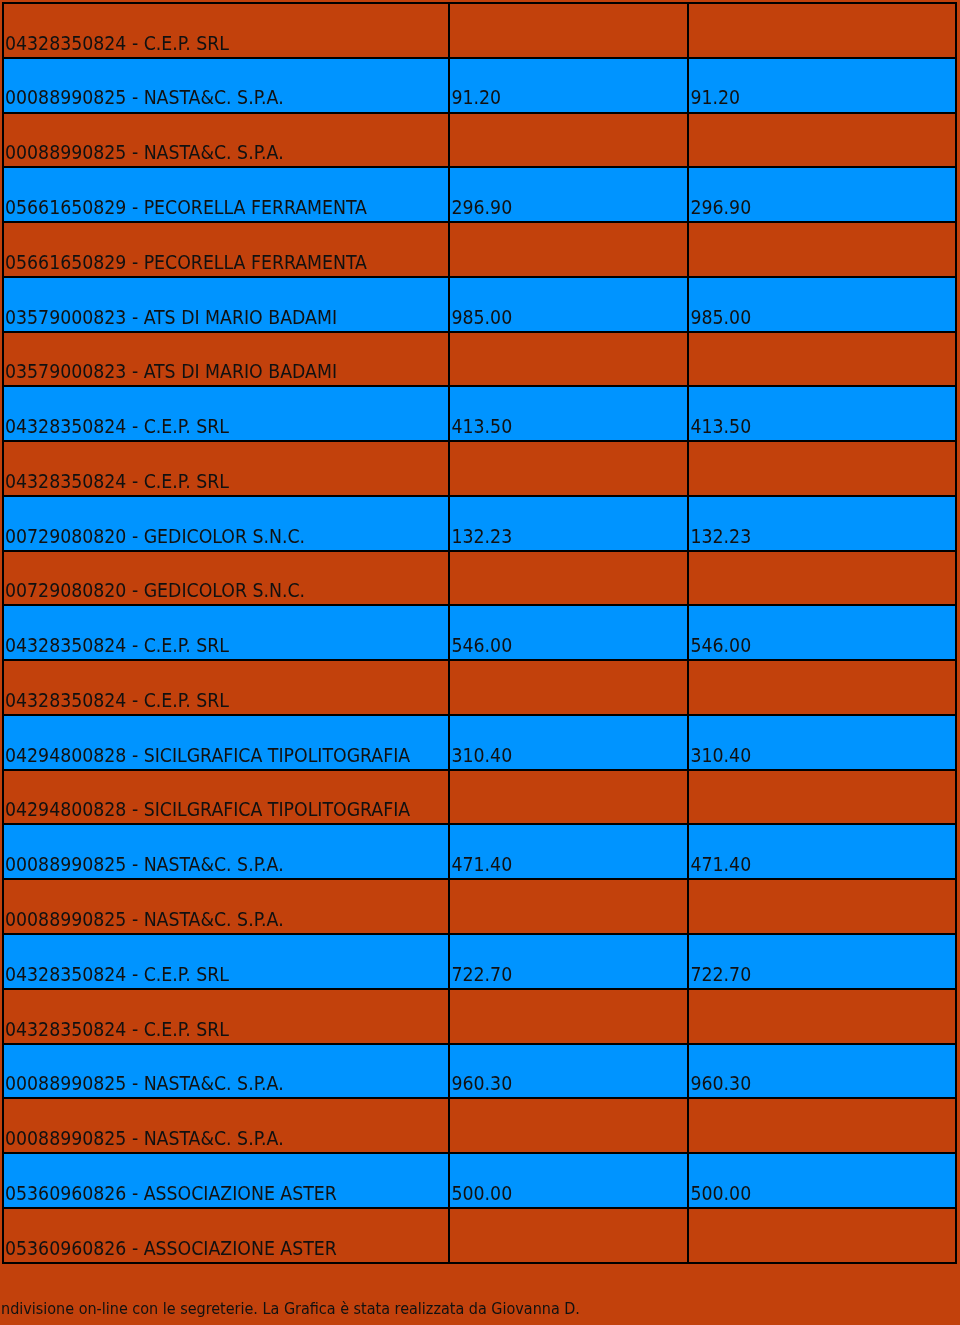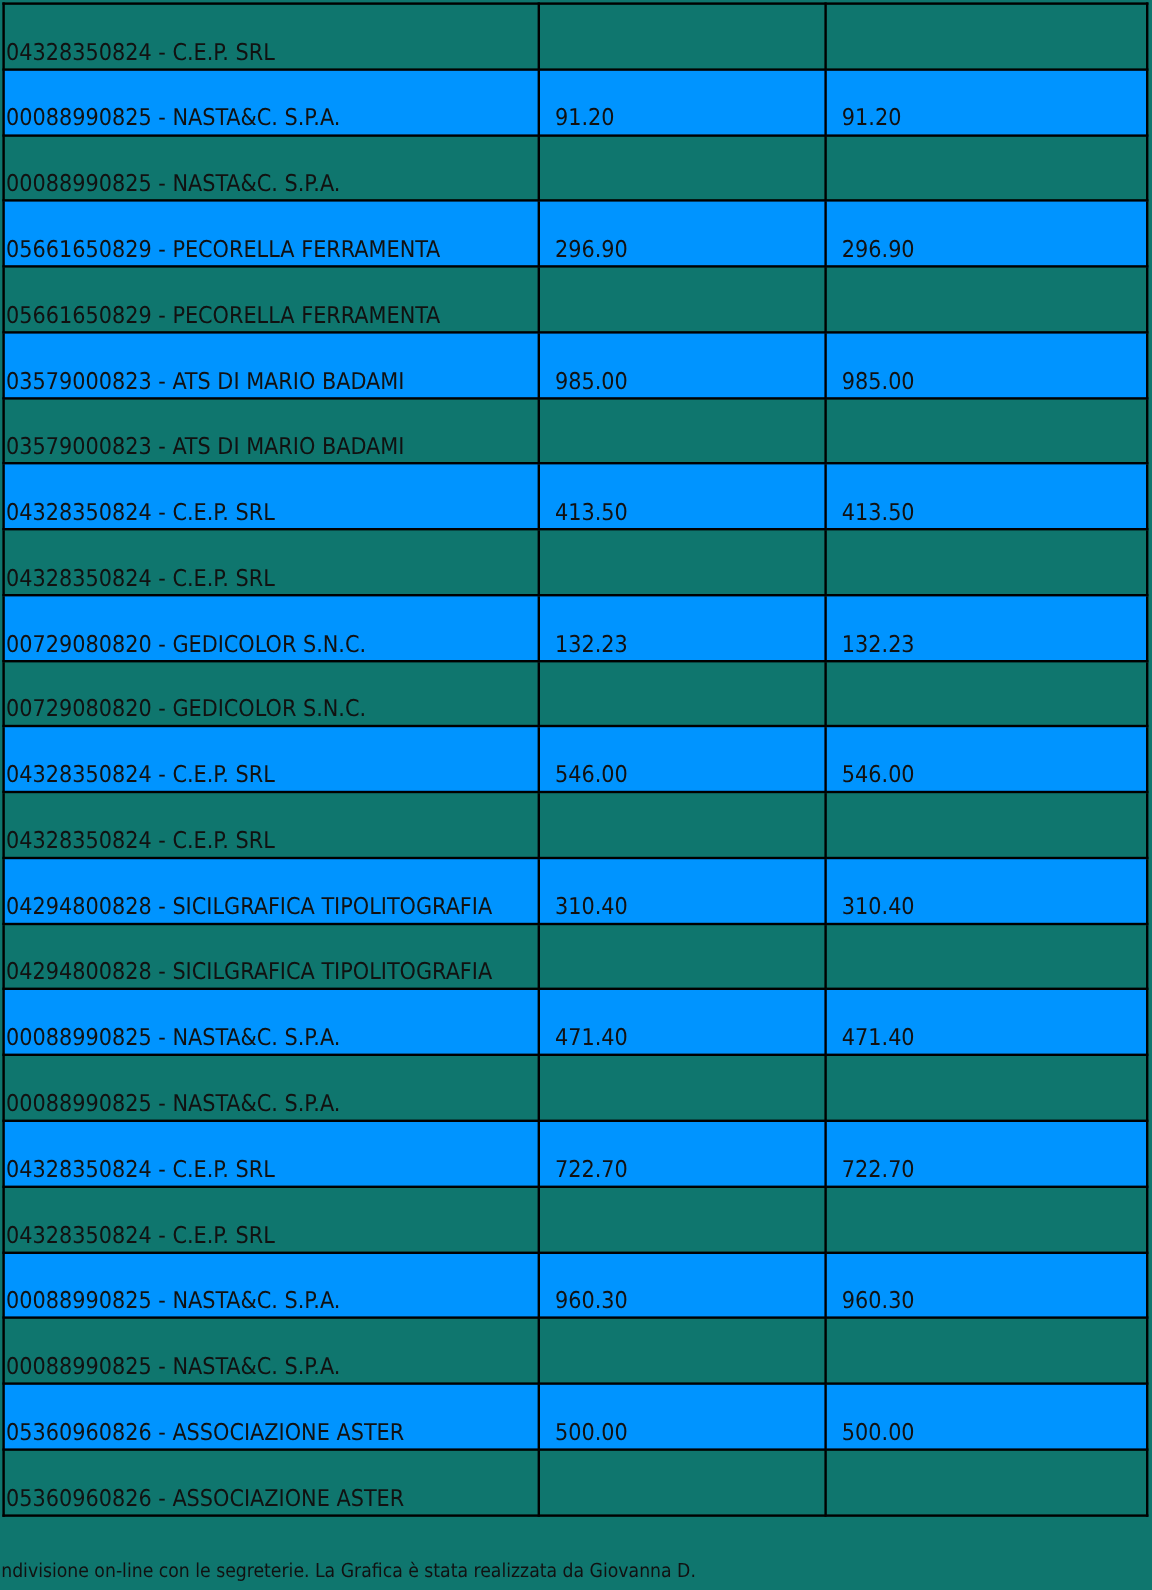--- a/index.html
+++ b/index.html
@@ -1,30 +1,30 @@
 <!DOCTYPE html>
 <html><head>
 <meta charset="utf-8">
 <title>Tabella fornitori</title>
 <style>
   html,body{margin:0;padding:0;background:#ffffff;}
   body{width:960px;height:1325px;overflow:hidden;
        font-family:"DejaVu Sans Condensed","DejaVu Sans",sans-serif;
        -webkit-font-smoothing:antialiased;}
-  .page{position:relative;width:960px;height:1325px;background:#0f766e;overflow:hidden;}
+  .page{position:relative;width:960px;height:1325px;background:#c2410c;overflow:hidden;}
 
   table.grid{position:absolute;left:1.5px;top:2px;border-collapse:collapse;table-layout:fixed;}
   table.grid td{border:2px solid #000000;padding:0;vertical-align:bottom;
        font-size:19.3px;line-height:1;color:#111111;height:54.78px;box-sizing:border-box;}
   td.c1{width:446px;}
   td.c2{width:239px;}
   td.c3{width:268px;}
   tr.sel td{background:#0094ff;}
   td > span{display:block;padding-left:1.5px;padding-bottom:3.75px;white-space:nowrap;}
-  td.c2 > span, td.c3 > span{padding-left:13px;}
+  td.c2 > span, td.c3 > span{padding-left:2px;}
 
   .footer{position:absolute;left:1px;top:1301px;font-size:16px;line-height:1;
        color:#111111;white-space:nowrap;}
 </style>
 </head>
 <body>
 
 <div class="page">
 
   <table class="grid">

